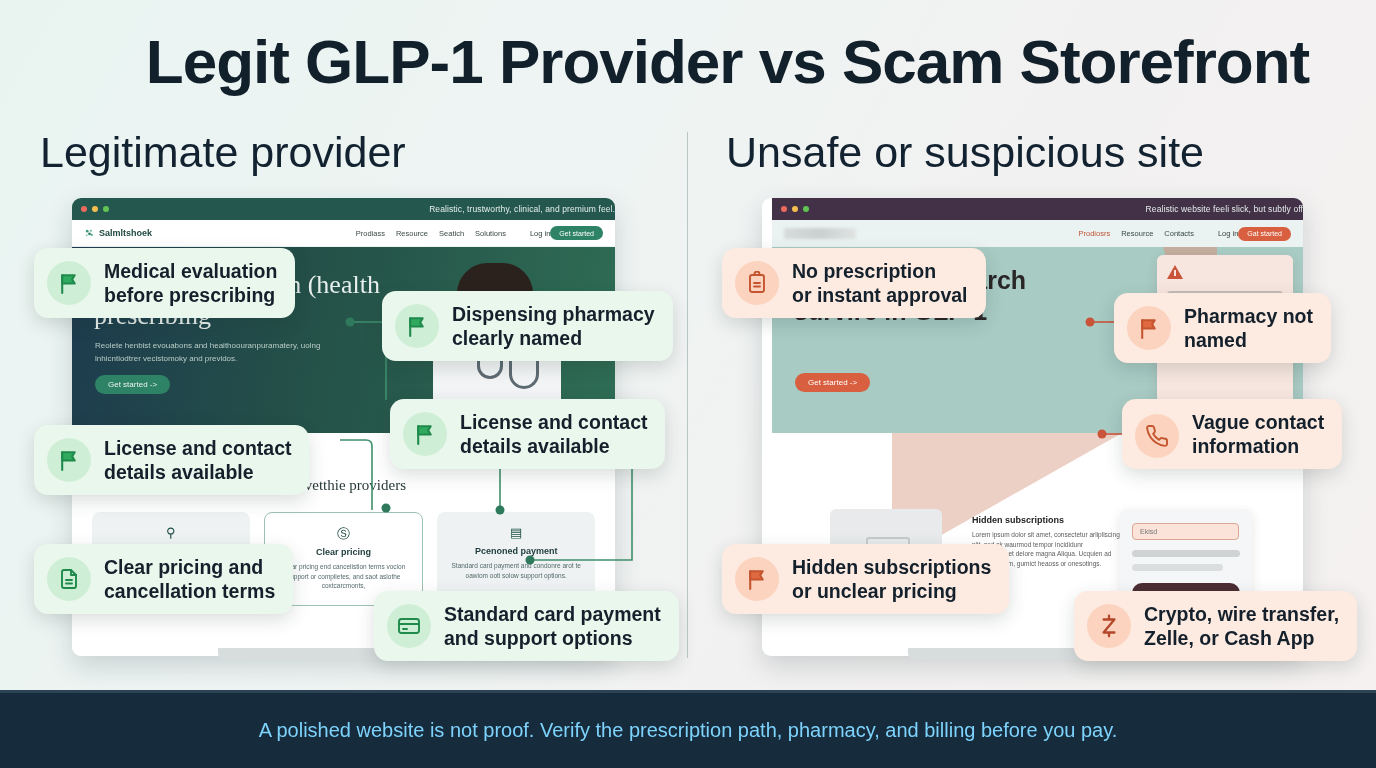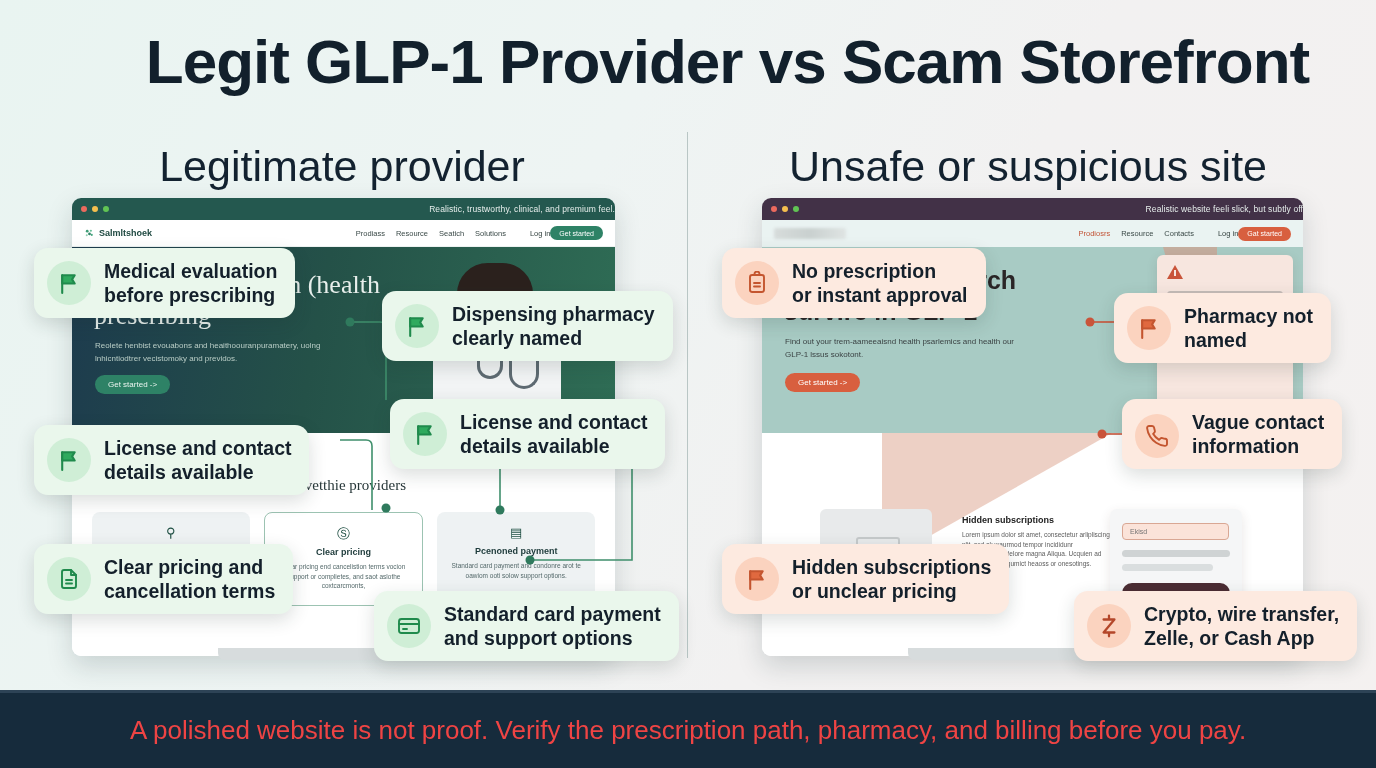--- a/index.html
+++ b/index.html
@@ -22,41 +22,39 @@
     color: #12202c;
     padding-left: 47px;
   }
   .subtitle-row {
     position: absolute; top: 128px; left: 0; width: 100%;
     height: 56px;
   }
   .subtitle {
     position: absolute; top: 0;
     font-size: 43px; font-weight: normal; color: #132230;
-    text-align: center;
-    margin-top: 14px;
   }
   .subtitle.left  { left: 40px;  width: 604px; }
   .subtitle.right { left: 726px; width: 604px; }
 
   .divider {
     position: absolute; left: 687px; top: 132px;
     width: 1px; height: 526px;
     background: #b9c6c5;
   }
 
   
   .mock {
     position: absolute;
     border-radius: 9px;
     overflow: hidden;
     box-shadow: 0 10px 26px rgba(25,45,55,0.17);
   }
   .mock-left  { left: 72px;  top: 198px; width: 543px; height: 458px; background: #fff; }
-  .mock-right { left: 762px; top: 198px; width: 541px; height: 458px; background: #fff; }
+  .mock-right { left: 762px; top: 198px; width: 541px; height: 458px; background: #fff; padding-left: 10px; }
 
   .mock-bar {
     height: 22px; position: relative;
     display: flex; align-items: center; justify-content: flex-end;
   }
   .mock-left .mock-bar  { background: #24584f; }
   .mock-right .mock-bar { background: #423147; }
   .mock-bar-text {
     font-size: 8.5px; color: #e6eeec; letter-spacing: .1px;
   }
@@ -232,21 +230,21 @@
     font-size: 19.5px; line-height: 24px; font-weight: bold; color: #14202b;
     white-space: pre-line;
   }
 
   
   .footer {
     position: absolute; left: 0; bottom: 0; width: 1376px; height: 78px;
     background: #162b3c; border-top: 3px solid #2d4356;
     display: flex; align-items: center; justify-content: center;
   }
-  .footer-text { font-size: 26px; color: #ef4444; font-weight: normal; }
+  .footer-text { font-size: 20px; color: #7dd3fc; font-weight: normal; }
 </style>
 </head>
 <body>
 
 <div class="page">
 
   <h1 class="title">Legit GLP-1 Provider vs Scam Storefront</h1>
 
   <div class="subtitle-row">
     <div class="subtitle left">Legitimate provider</div>
@@ -343,21 +341,20 @@
         <span>Contacts</span>
       </span>
       <span class="nav-right">
         <span class="login">Log in</span>
         <span class="cta-pill">Gat started</span>
       </span>
     </div>
 
     <div class="hero-right">
       <h2>Medical s Research survire in GLP-1</h2>
-      <p>Find out your trem-aameeaisnd health psarlemics and health our GLP-1 lssus sokotont.</p>
       <div class="hero-btn">Get started  -&gt;</div>
       <div class="tri-overlay"></div>
       <div class="doc-panel">
         <div class="warn-tri">
             <span class="warn-bang"></span>
           </div>
         <div class="doc-lines">
           <div class="doc-line"></div>
           <div class="doc-line"></div>
           <div class="doc-line"></div>

